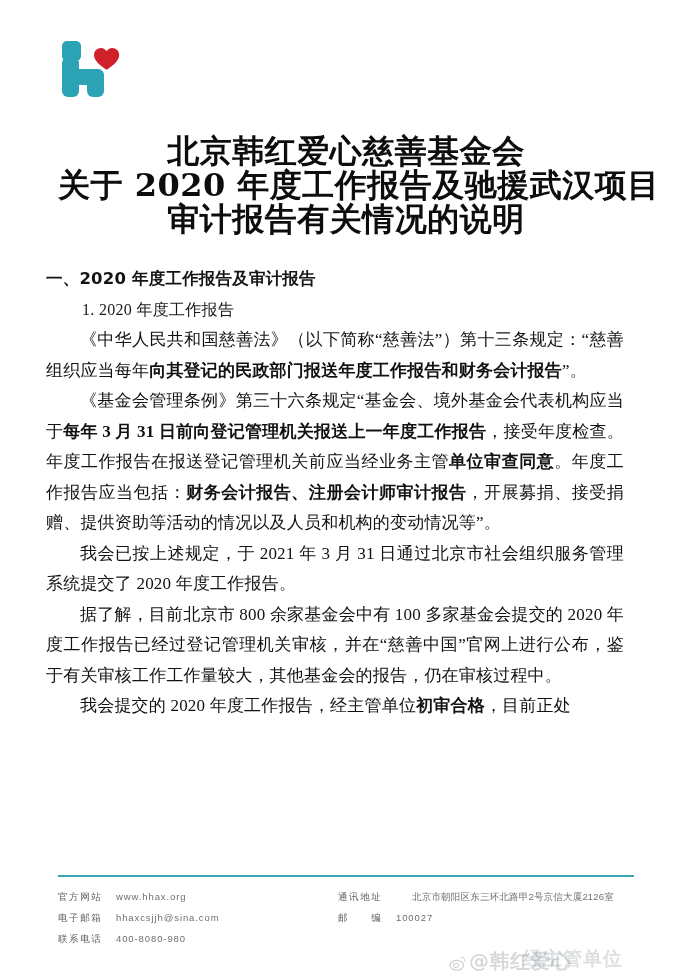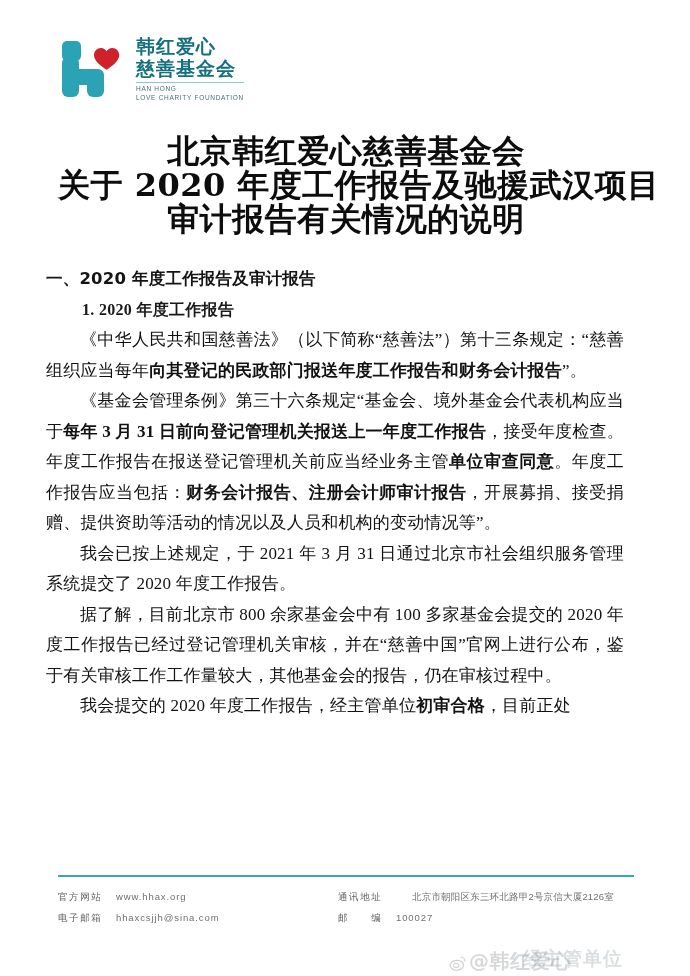--- a/index.html
+++ b/index.html
@@ -107,21 +107,20 @@
     color: #141414;
     margin: 0 0 2px 0;
   }
   .sub-heading {
     font-size: 16px;
     line-height: 29px;
     margin: 0 0 1px 0;
     padding-left: 36px;
     letter-spacing: 0.3px;
     color: #1a1a1a;
-    font-weight: bold;
   }
   p.para {
     margin: 0;
     font-size: 17px;
     line-height: 30.5px;
     text-indent: 34px;
     text-align: justify;
     text-justify: inter-ideograph;
     letter-spacing: 0.2px;
     color: #121212;
@@ -214,27 +213,20 @@
       <svg width="72" height="72" viewBox="0 0 72 72" aria-hidden="true">
         <g fill="#2ba3b5">
           <rect x="4" y="8" width="19" height="20" rx="5"></rect>
           <rect x="4" y="24" width="17" height="40" rx="6"></rect>
           <rect x="4" y="36" width="40" height="16" rx="6"></rect>
           <rect x="29" y="36" width="17" height="28" rx="6"></rect>
         </g>
         <path d="M36 22.2c0-4.1 3.1-7.2 6.9-7.2 2.6 0 4.6 1.3 5.7 3.3 1.1-2 3.1-3.3 5.7-3.3 3.8 0 6.9 3.1 6.9 7.2 0 6.4-8.9 12-12.6 14.6C44.9 34.2 36 28.6 36 22.2z" fill="#d0212b"></path>
       </svg>
     </div>
-    <div class="logo-words">
-      <div class="logo-cn">韩红爱心</div>
-      <div class="logo-cn">慈善基金会</div>
-      <div class="logo-rule"></div>
-      <div class="logo-en">HAN HONG</div>
-      <div class="logo-en">LOVE CHARITY FOUNDATION</div>
-    </div>
   </div>
 
   <div class="doc-title">
     <span class="tl">北京韩红爱心慈善基金会</span>
     <span class="tl">关于 2020 年度工作报告及驰援武汉项目</span>
     <span class="tl">审计报告有关情况的说明</span>
   </div>
 
   <div class="body-area">
     <div class="sec-heading">一、2020 年度工作报告及审计报告</div>
@@ -252,20 +244,24 @@
   <div class="footer">
     <div class="fcol fcol-left" id="footer-left">
         <div class="frow">
           <span class="flabel fl-left">官方网站</span>
           <span class="fvalue">www.hhax.org</span>
         </div>
         <div class="frow">
           <span class="flabel fl-left">电子邮箱</span>
           <span class="fvalue">hhaxcsjjh@sina.com</span>
         </div>
+        <div class="frow">
+          <span class="flabel fl-left">联系电话</span>
+          <span class="fvalue">400-8080-980</span>
+        </div>
       </div>
     <div class="fcol fcol-right" id="footer-right">
         <div class="frow">
           <span class="flabel fl-right">通讯地址</span>
           <span class="fvalue fvalue-cn">北京市朝阳区东三环北路甲2号京信大厦2126室</span>
         </div>
         <div class="frow">
           <span class="flabel fl-right">邮　　编</span>
           <span class="fvalue">100027</span>
         </div>

